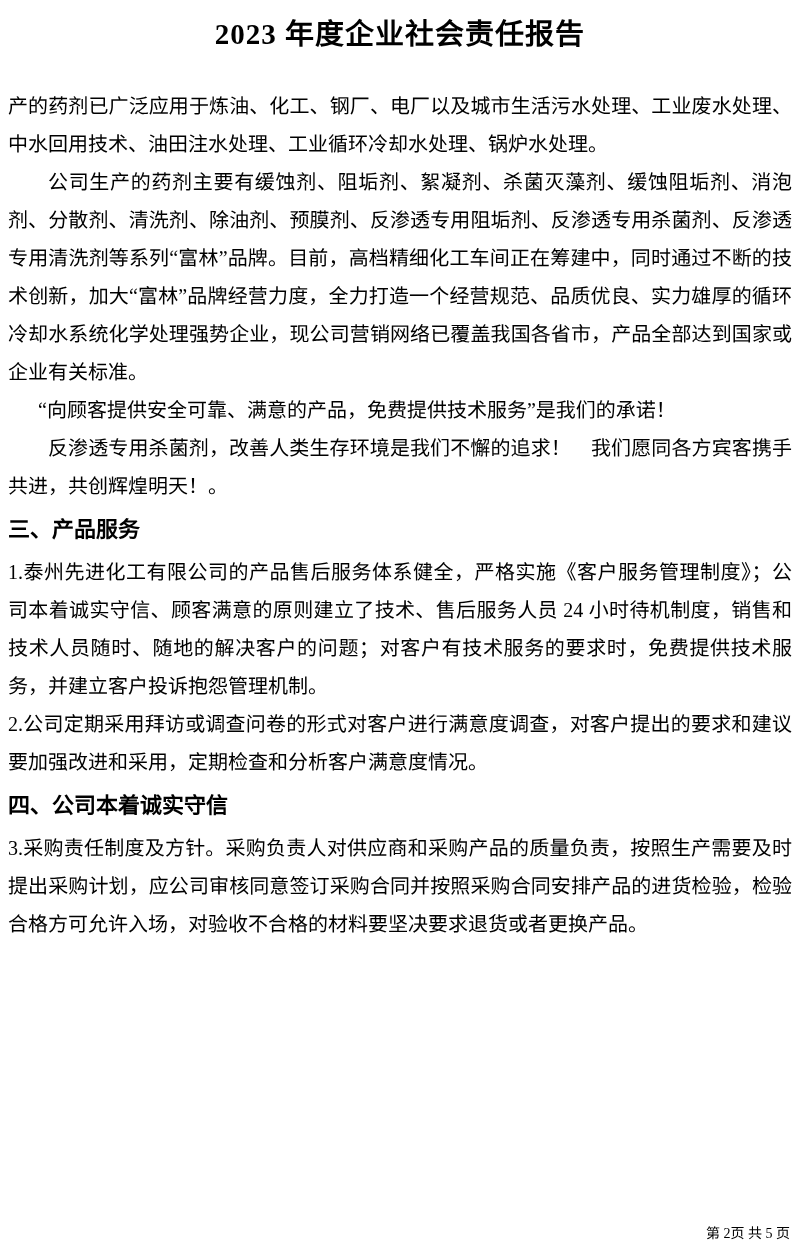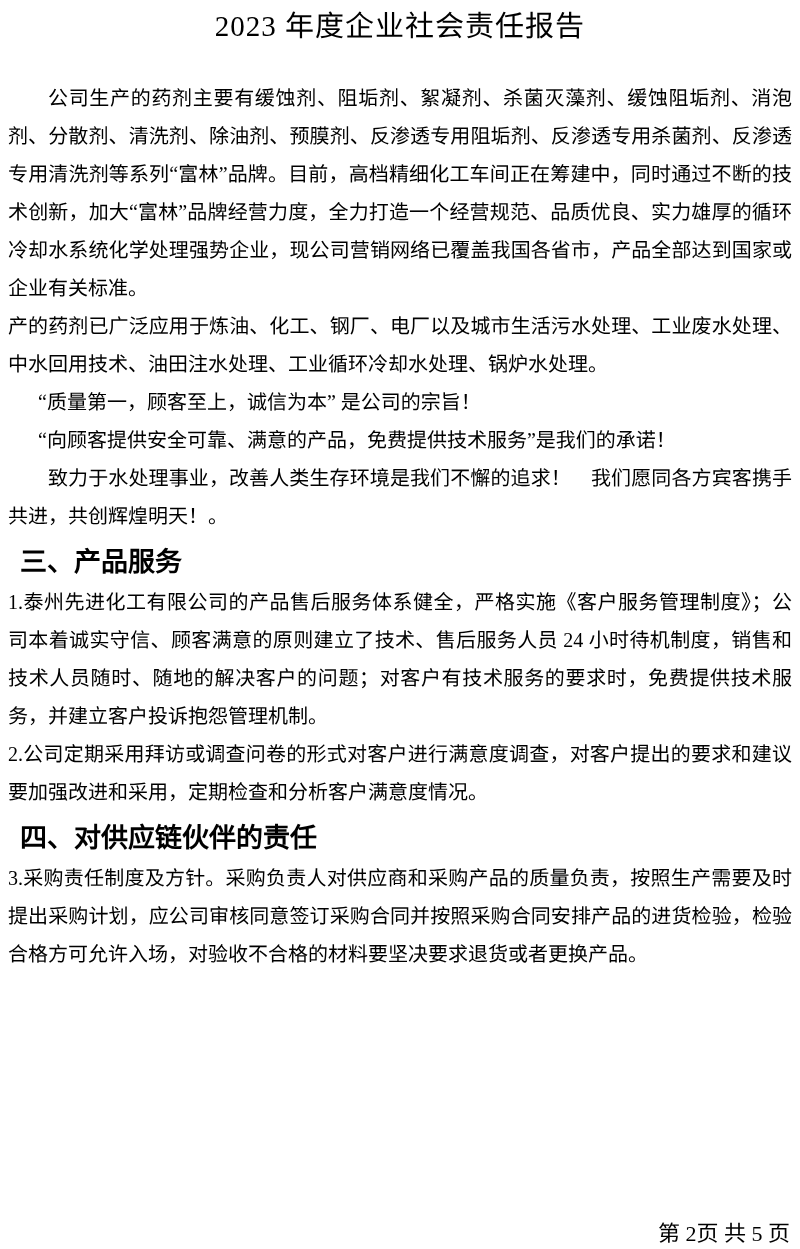--- a/index.html
+++ b/index.html
@@ -10,85 +10,84 @@
   .page {
     position: relative;
     width: 800px;
     height: 1249px;
     background: #ffffff;
     color: #000000;
     overflow: hidden;
     font-family: "Liberation Serif", "DejaVu Serif", serif;
   }
   .doc-title {
-    padding-top: 6px;
+    padding-top: 14px;
     text-align: center;
     font-size: 29px;
-    font-weight: normal;
+    font-weight: bold;
     line-height: 40px;
     letter-spacing: 1px;
   }
   .doc-body {
     margin-top: 33px;
     padding: 0 8px;
     font-size: 20px;
     line-height: 38px;
     text-align: justify;
     text-justify: inter-ideograph;
   }
   .para {
     margin: 0;
   }
   .indent-2 { text-indent: 2em; }
   .indent-q { text-indent: 1.5em; }
   .sec-heading {
-    margin: 8px 0 2px 12px;
-    font-family: Liberation Serif, serif;
+    margin: 8px 0 2px 0;
+    font-family: Liberation Mono, monospace;
     font-weight: bold;
-    font-size: 27px;
+    font-size: 22px;
     line-height: 38px;
     text-align: left;
   }
   .page-footer {
     position: absolute;
     right: 10px;
     bottom: 5px;
-    font-size: 22px;
+    font-size: 14px;
     line-height: 20px;
     text-align: right;
   }
 </style>
 </head>
 <body>
 
 <div class="page">
 
   <div class="doc-title"><span>2023 年度企业社会责任报告</span></div>
 
   <div class="doc-body">
 
+    <p class="para">产的药剂已广泛应用于炼油、化工、钢厂、电厂以及城市生活污水处理、工业废水处理、中水回用技术、油田注水处理、工业循环冷却水处理、锅炉水处理。</p>
+
     <p class="para indent-2">公司生产的药剂主要有缓蚀剂、阻垢剂、絮凝剂、杀菌灭藻剂、缓蚀阻垢剂、消泡剂、分散剂、清洗剂、除油剂、预膜剂、反渗透专用阻垢剂、反渗透专用杀菌剂、反渗透专用清洗剂等系列“富林”品牌。目前，高档精细化工车间正在筹建中，同时通过不断的技术创新，加大“富林”品牌经营力度，全力打造一个经营规范、品质优良、实力雄厚的循环冷却水系统化学处理强势企业，现公司营销网络已覆盖我国各省市，产品全部达到国家或企业有关标准。</p>
 
-    <p class="para">产的药剂已广泛应用于炼油、化工、钢厂、电厂以及城市生活污水处理、工业废水处理、中水回用技术、油田注水处理、工业循环冷却水处理、锅炉水处理。</p>
-
-    <p class="para indent-q">“质量第一，顾客至上，诚信为本” 是公司的宗旨！</p>
 
     <p class="para indent-q">“向顾客提供安全可靠、满意的产品，免费提供技术服务”是我们的承诺！</p>
 
-    <p class="para indent-2">致力于水处理事业，改善人类生存环境是我们不懈的追求！　我们愿同各方宾客携手共进，共创辉煌明天！。</p>
+    <p class="para indent-2">反渗透专用杀菌剂，改善人类生存环境是我们不懈的追求！　我们愿同各方宾客携手共进，共创辉煌明天！。</p>
 
     <h2 class="sec-heading">三、产品服务</h2>
 
     <p class="para">1.泰州先进化工有限公司的产品售后服务体系健全，严格实施《客户服务管理制度》；公司本着诚实守信、顾客满意的原则建立了技术、售后服务人员 24 小时待机制度，销售和技术人员随时、随地的解决客户的问题；对客户有技术服务的要求时，免费提供技术服务，并建立客户投诉抱怨管理机制。</p>
 
     <p class="para">2.公司定期采用拜访或调查问卷的形式对客户进行满意度调查，对客户提出的要求和建议要加强改进和采用，定期检查和分析客户满意度情况。</p>
 
 
 
-    <h2 class="sec-heading">四、对供应链伙伴的责任</h2>
+    <h2 class="sec-heading">四、公司本着诚实守信</h2>
 
 
 
     <p class="para">3.采购责任制度及方针。采购负责人对供应商和采购产品的质量负责，按照生产需要及时提出采购计划，应公司审核同意签订采购合同并按照采购合同安排产品的进货检验，检验合格方可允许入场，对验收不合格的材料要坚决要求退货或者更换产品。</p>
 
 
   </div>
 
   <div class="page-footer">第 2页 共 5 页</div>
 

